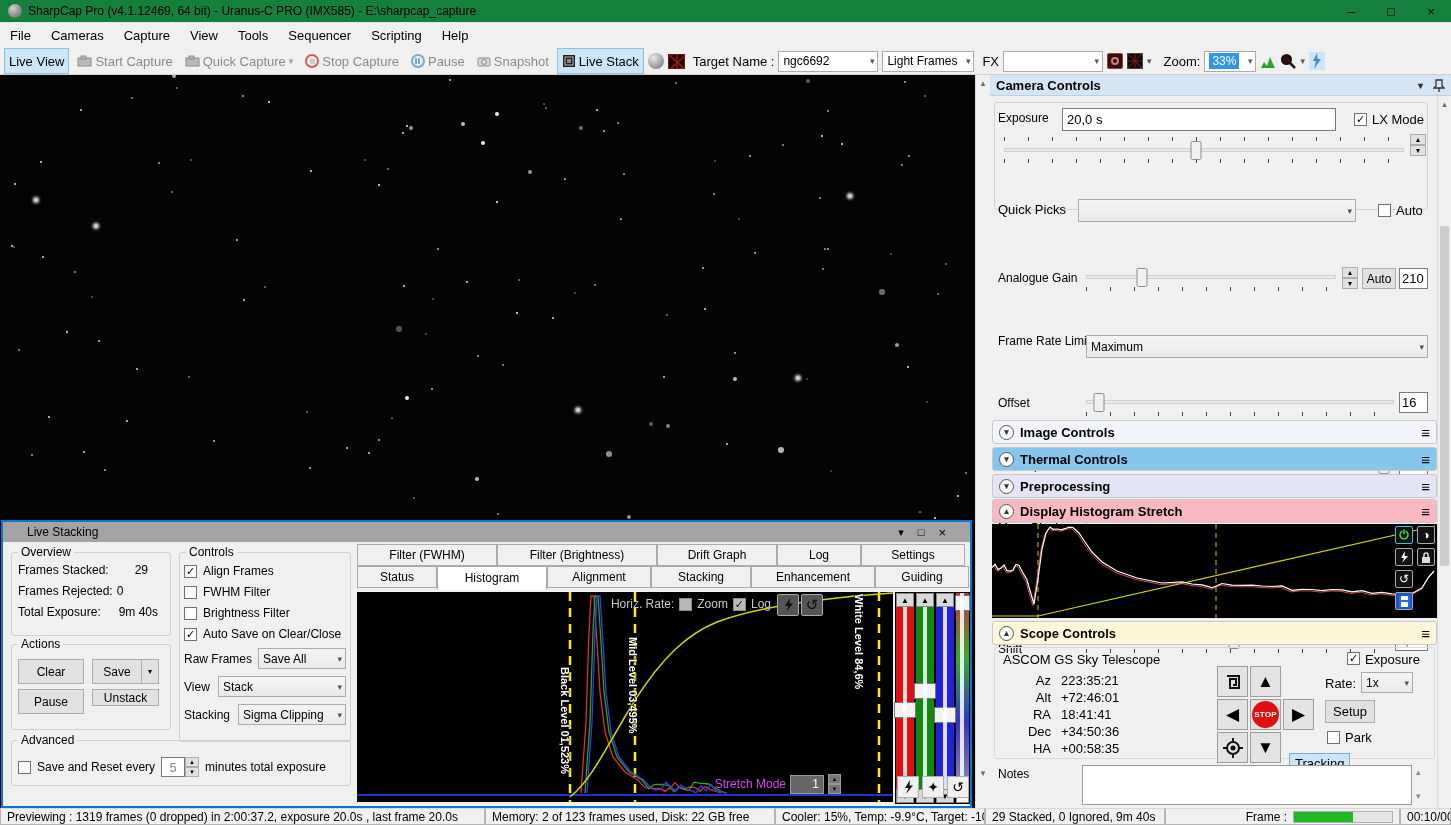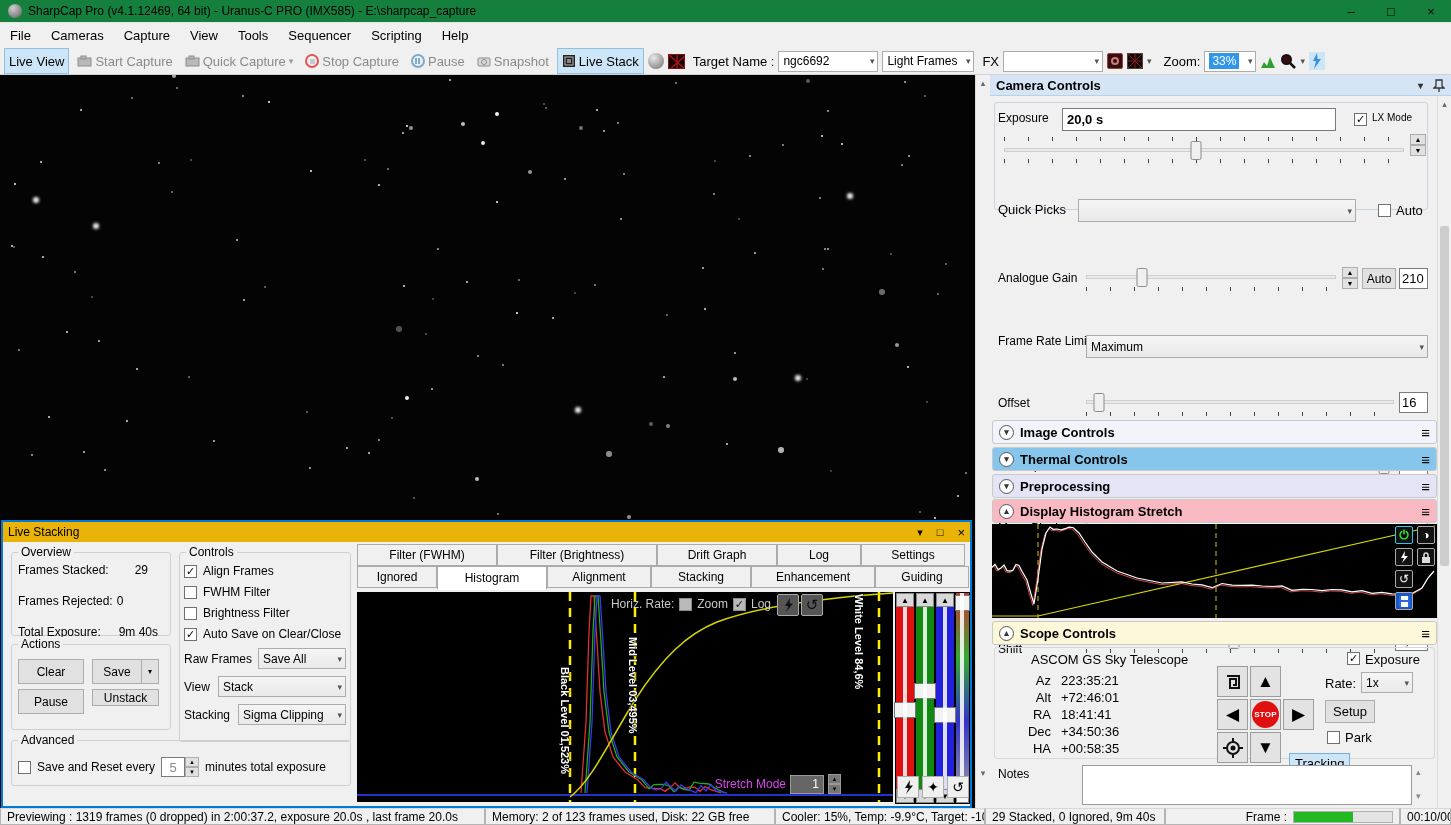--- a/index.html
+++ b/index.html
@@ -62,21 +62,21 @@
   
   #scope-box { position:absolute; left:4px; top:572px; width:441px; height:112px; border:1px solid #d9d9d9; border-radius:3px; }
   .coordrow { display:flex; font-size:13px; line-height:17px; }
   .coordrow .cl { width:42px; text-align:right; margin-right:10px; }
   .dcell { position:absolute; width:31px; height:31px; background:#e3e3e3; border:1px solid #9c9c9c; display:flex; align-items:center; justify-content:center; font-size:17px; }
   .stopbtn { background:#e3e3e3; }
   .stopcirc { width:27px; height:27px; border-radius:50%; background:#e01010; color:#fff; font-size:8px; font-weight:bold; display:flex; align-items:center; justify-content:center; letter-spacing:.2px; }
 
   
   #livestack { left:1px; top:520px; width:971px; height:288px; border:2px solid #0078d7; background:#f0f0f0; }
-  #ls-header { position:absolute; left:0; top:0; width:100%; height:20px; display:flex; align-items:center; padding:0 5px; font-size:12px; background:#eab308; }
+  #ls-header { position:absolute; left:0; top:0; width:100%; height:20px; display:flex; align-items:center; padding:0 24px; font-size:12px; background:#a3a3a3; }
   #ls-header .hic { margin-left:14px; font-size:11px; }
   .lsgroup { position:absolute; border:1px solid #d0d0d0; border-radius:3px; }
   .lsgroup > .gtitle { position:absolute; top:-8px; left:6px; background:#f0f0f0; padding:0 3px; font-size:12px; }
   .cbrow { display:flex; align-items:center; gap:6px; font-size:12px; margin-bottom:7px; }
   .tab { border:1px solid #ababab; background:#f0f0f0; display:flex; align-items:center; justify-content:center; font-size:12px; height:22px; }
   .tab.active { background:#fff; border-bottom-color:#fff; height:24px; z-index:2; }
   #ls-plot { position:absolute; left:354px; top:70px; width:536px; height:210px; background:#000; overflow:hidden; }
   .vlabel { position:absolute; writing-mode:vertical-rl; color:#fff; font-size:11px; font-weight:bold; text-shadow:0 0 2px #000,0 0 2px #000; white-space:nowrap; }
   #rgb-panel { position:absolute; left:892px; top:70px; width:75px; height:212px; background:#000; display:flex; gap:2px; padding:1px; }
   .rgbcol { width:18px; display:flex; flex-direction:column; }
@@ -221,27 +221,27 @@
     <span>Camera Controls</span>
     <span style="margin-left:auto;font-size:10px;color:#333;">▾</span>
     <svg width="12" height="13" style="margin-left:10px;">
         <path d="M3,1 L9,1 L9,7 L11,9 L1,9 L3,7 Z M6,9 L6,13" stroke="#333" fill="none" stroke-width="1.3"></path>
       </svg>
   </div>
 
   <div class="groupbox" style="left:4px;top:27px;width:434px;height:108px;border-color:#c9d4de;"></div>
   <div class="crow abs" style="left:0;top:33px;width:461px;height:24px;">
     <span class="clabel" style="top:4px;">Exposure</span>
-    <span class="tbox abs" style="left:72px;top:0;width:274px;height:23px;font-weight:bold;">
+    <span class="tbox abs" style="left:72px;top:0;width:274px;height:23px;">
         <span>20,0 s</span>
       </span>
     <span class="cb abs" style="left:364px;top:5px;">
         <span>✓</span>
       </span>
-    <span class="abs" style="left:382px;top:4px;font-size:10px;">LX Mode</span>
+    <span class="abs" style="left:382px;top:4px;font-size:13px;">LX Mode</span>
   </div>
   <div class="abs" style="left:14px;top:62px;width:400px;">
     <div class="ticks"></div>
     <div class="track" style="margin:7px 0;">
         <div class="handle" style="left:48%;"></div>
       </div>
     <div class="ticks"></div>
   </div>
   <div class="spin abs" style="left:420px;top:59px;">
     <span class="btn">▲</span>
@@ -396,21 +396,21 @@
         </svg>
       </span>
   </div>
 
   <div class="sec" style="top:546px;background:#fdf7d9;">
     <span class="circ">▴</span>
     <span>Scope Controls</span>
     <span class="ham">≡</span>
   </div>
   <div id="scope-box">
-    <span class="abs" style="left:8px;top:4px;font-size:13px;margin-left:28px;">ASCOM GS Sky Telescope</span>
+    <span class="abs" style="left:8px;top:4px;font-size:13px;">ASCOM GS Sky Telescope</span>
     <span class="cb abs" style="left:352px;top:4px;">
         <span>✓</span>
       </span>
     <span class="abs" style="left:370px;top:4px;font-size:13px;">Exposure</span>
     <div class="abs mono" style="left:14px;top:24px;">
       <div class="coordrow">
           <span class="cl">Az</span>
           <span>223:35:21</span>
         </div>
       <div class="coordrow">
@@ -499,21 +499,21 @@
 <div class="abs" id="livestack">
   <div id="ls-header">
     <span>Live Stacking</span>
     <span style="margin-left:auto;" class="hic">▾</span>
     <span class="hic">□</span>
     <span class="hic" style="font-size:13px;">×</span>
   </div>
 
   <div class="lsgroup" style="left:8px;top:30px;width:160px;height:84px;">
     <span class="gtitle">Overview</span>
-    <div style="padding:10px 6px 0;display:flex;flex-direction:column;gap:17px;font-size:12px;">
+    <div style="padding:10px 6px 0;display:flex;flex-direction:column;gap:7px;font-size:12px;">
       <div style="display:flex;justify-content:space-between;padding-right:16px;">
           <span>Frames Stacked:</span>
           <span>29</span>
         </div>
       <div style="display:flex;gap:4px;">
           <span>Frames Rejected:</span>
           <span>0</span>
         </div>
       <div style="display:flex;justify-content:space-between;padding-right:6px;">
           <span>Total Exposure:</span>
@@ -618,21 +618,21 @@
       </span>
     <span class="tab" style="width:84px;">
         <span>Log</span>
       </span>
     <span class="tab" style="width:104px;">
         <span>Settings</span>
       </span>
   </div>
   <div class="abs" style="left:354px;top:44px;width:612px;display:flex;">
     <span class="tab" style="width:80px;">
-        <span>Ignored</span>
+        <span>Status</span>
       </span>
     <span class="tab active" style="width:110px;">
         <span>Histogram</span>
       </span>
     <span class="tab" style="width:104px;">
         <span>Alignment</span>
       </span>
     <span class="tab" style="width:100px;">
         <span>Stacking</span>
       </span>

